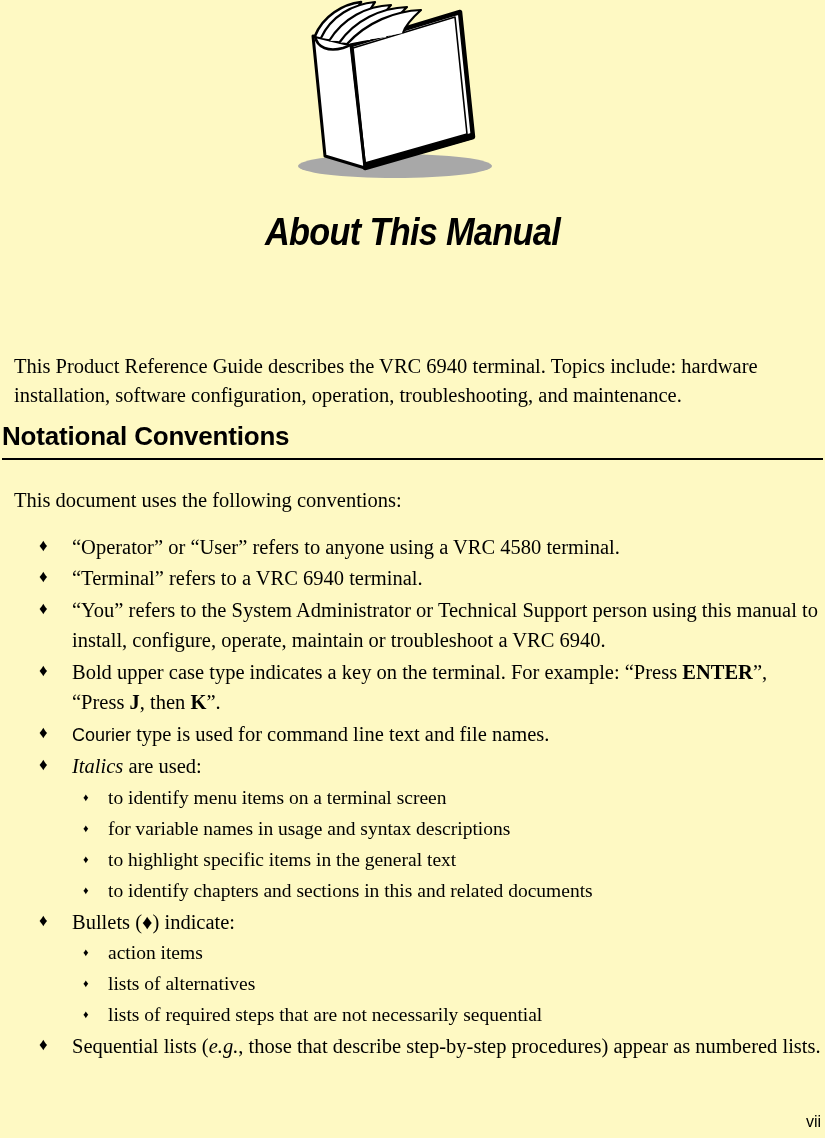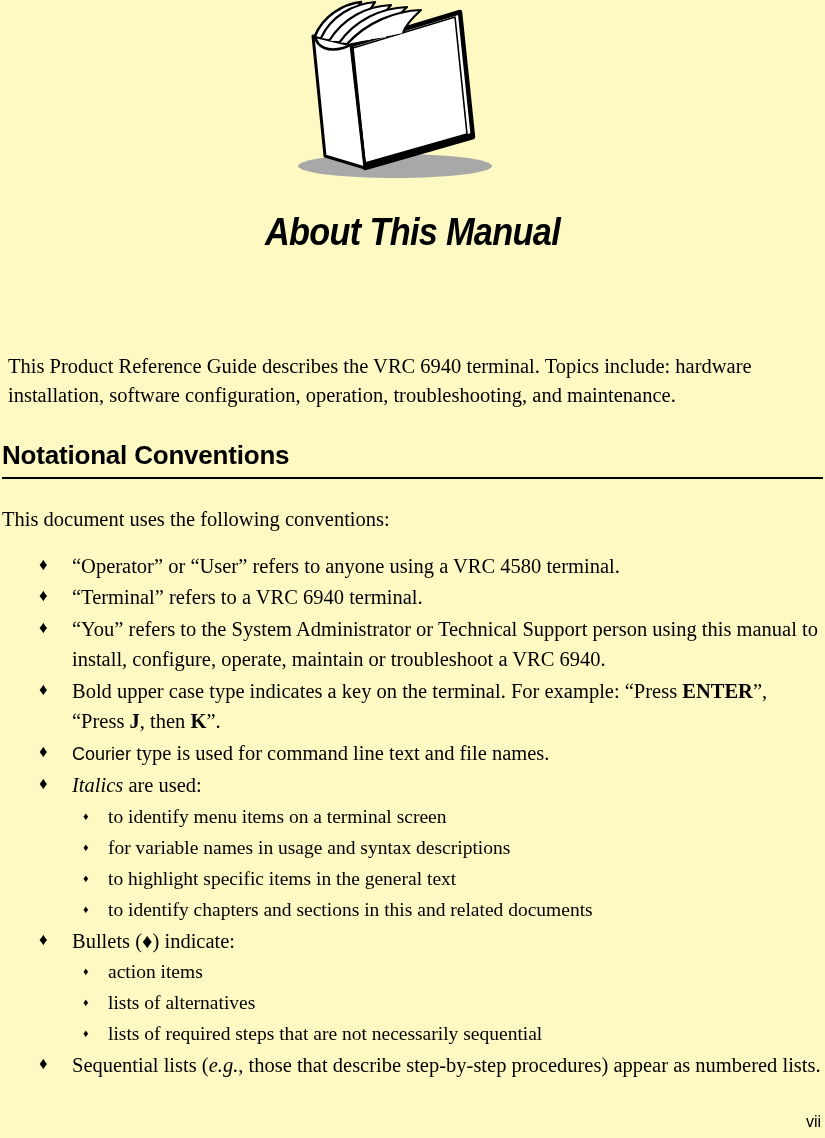--- a/index.html
+++ b/index.html
@@ -49,44 +49,44 @@
   .content {
     position: absolute;
     left: 2px;
     top: 352px;
     width: 821px;
   }
 
   .intro-para {
     font-size: 20.5px;
     line-height: 29px;
-    margin: 0 0 0 6px;
+    margin: 0 0 0 12px;
     text-align: left;
   }
 
   .section-heading {
     font-family: "Liberation Sans", "DejaVu Sans", sans-serif;
     font-weight: bold;
     font-size: 26px;
     line-height: 1.15;
-    margin: 31px 0 0 0;
+    margin: 12px 0 0 0;
     letter-spacing: -0.2px;
   }
 
   .rule {
     border: 0;
     border-top: 2px solid #000;
     margin: 6px 0 0 0;
     width: 821px;
   }
 
   .lead-para {
     font-size: 20.5px;
     line-height: 29px;
-    margin: 26px 0 0 0;
+    margin: 26px 0 0 12px;
   }
 
   
   ul.level1 {
     list-style: none;
     margin: 17px 0 0 0;
     padding: 0;
   }
   ul.level1 > li {
     position: relative;

